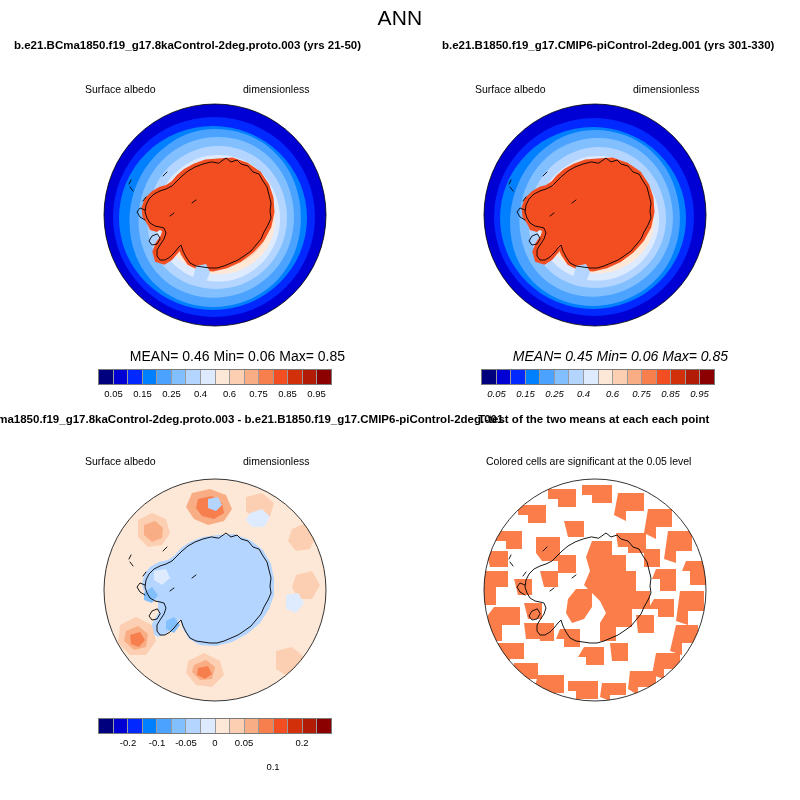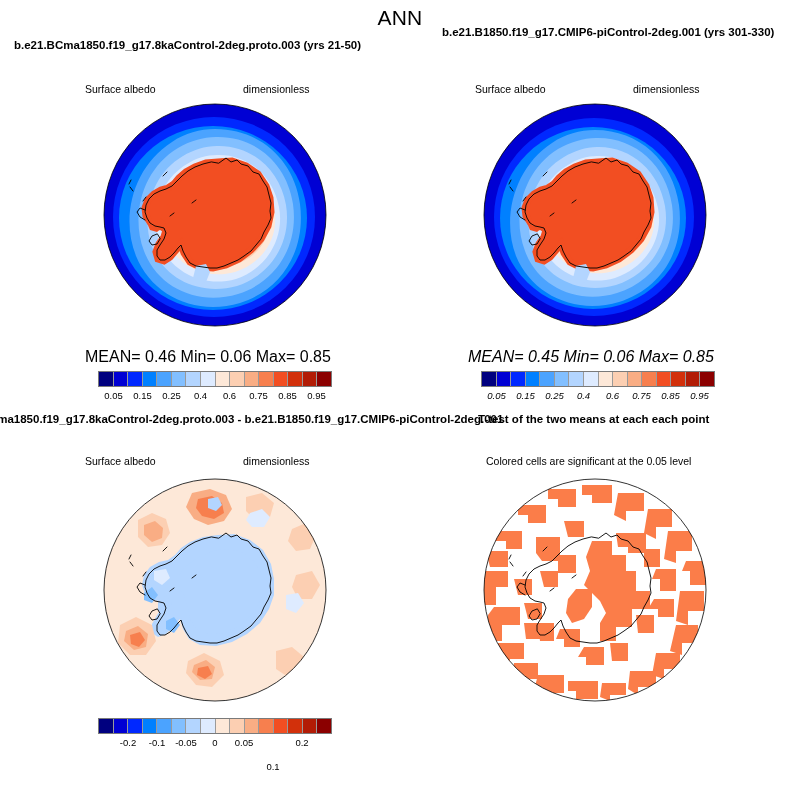--- a/index.html
+++ b/index.html
@@ -21,43 +21,43 @@
     font-size:21px;
     font-weight:400;
     letter-spacing:0.2px;
   }
   .panel-header{
     font-size:11.5px;
     font-weight:bold;
     white-space:nowrap;
   }
   #header-left{top:39px;left:14px;}
-  #header-right{top:26px;left:442px;}
+  #header-right{top:39px;left:442px;}
   #header-diff{top:413px;left:-52px;}
   #header-ttest{top:413px;left:478px;}
 
   
   .sublabel{
     font-size:10.5px;
     white-space:nowrap;
   }
   .sub-left{left:0;width:430px;}
   .sub-right{left:370px;width:430px;}
 
   
   .map-wrap{
     width:230px;height:230px;
   }
   .map-svg{display:block;width:230px;height:230px;}
 
   
   .cbar-block{width:260px;}
   .cbar-stats{
-    text-align:left;
-    font-size:16px;
+    text-align:right;
+    font-size:14px;
     white-space:nowrap;
     margin-bottom:5px;
   }
   .cbar-strip{
     display:flex;
     height:14px;
     width:232px;
     margin:0 auto;
     border:1px solid #7a7a7a;
     box-sizing:content-box;

